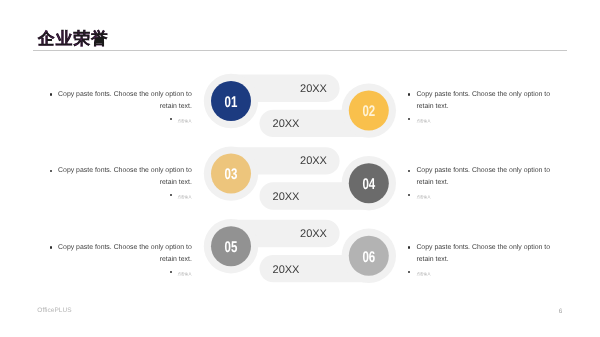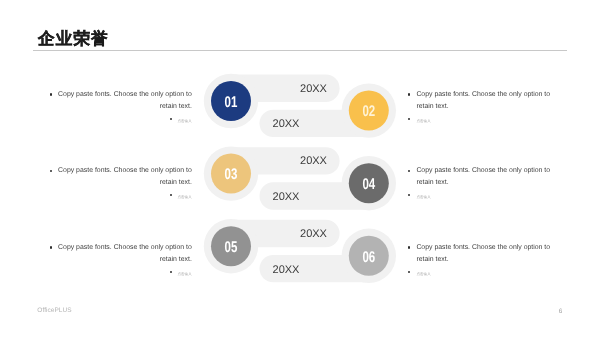--- a/index.html
+++ b/index.html
@@ -1,20 +1,20 @@
 <!DOCTYPE html>
 <html><head>
 <meta charset="utf-8">
 <title>企业荣誉</title>
 <style>
   html,body{margin:0;padding:0;}
   body{width:600px;height:337px;background:#ffffff;font-family:"Liberation Sans",sans-serif;overflow:hidden;text-rendering:geometricPrecision;will-change:transform;}
   .slide{position:relative;width:600px;height:337px;background:#ffffff;}
 
-  .title{position:absolute;left:38px;top:30.2px;font-size:16.6px;font-weight:700;color:#404040;letter-spacing:1.1px;line-height:17px;white-space:nowrap;-webkit-text-stroke:0.42px #1a1a1a;}
+  .title{position:absolute;left:38px;top:30.2px;font-size:16.6px;font-weight:700;color:#a21caf;letter-spacing:1.1px;line-height:17px;white-space:nowrap;-webkit-text-stroke:0.42px #1a1a1a;}
   .rule{position:absolute;left:33.3px;top:50.2px;width:533.9px;height:1.1px;background:#c8c8c8;}
 
   .footer-brand{position:absolute;left:37.3px;top:307px;font-size:6.5px;color:#b5b5b5;letter-spacing:.05px;line-height:7px;}
   .footer-page{position:absolute;left:558.8px;top:308px;font-size:6.4px;color:#9e9e9e;line-height:7px;}
 
   
   svg.diagram{position:absolute;left:0;top:0;-webkit-font-smoothing:antialiased;}
   .pill{fill:#f1f1f1;}
   .year{font-family:"Liberation Sans",sans-serif;font-size:11px;fill:#3c3c3c;}
   .cnum{font-family:"Liberation Sans",sans-serif;font-size:15.5px;font-weight:700;-webkit-font-smoothing:antialiased;}

